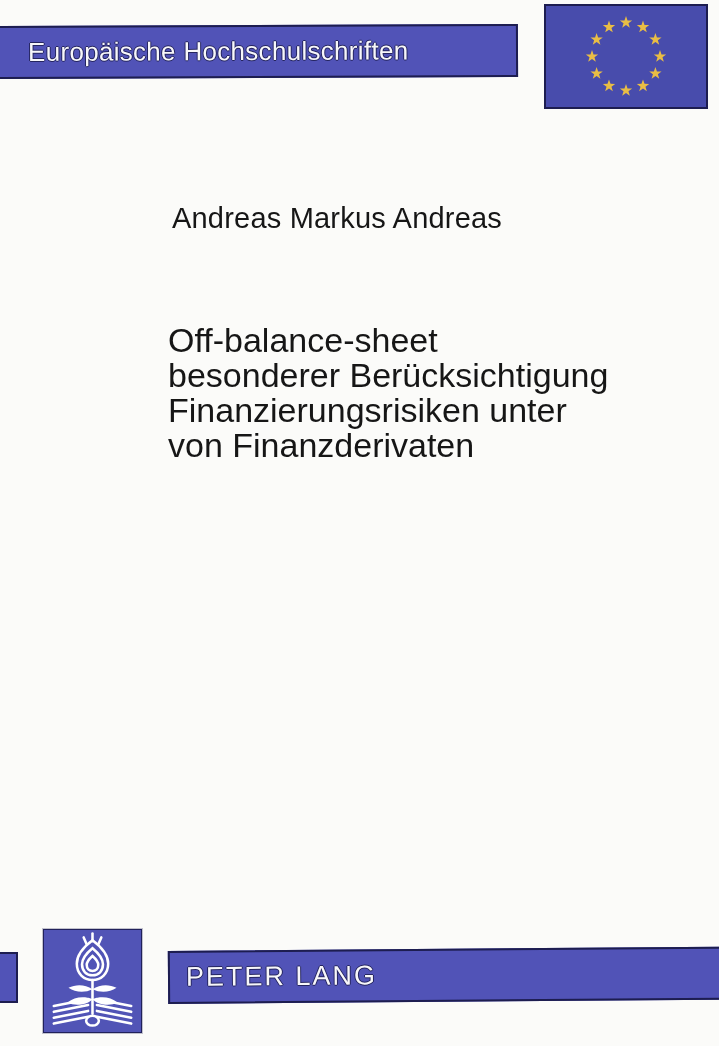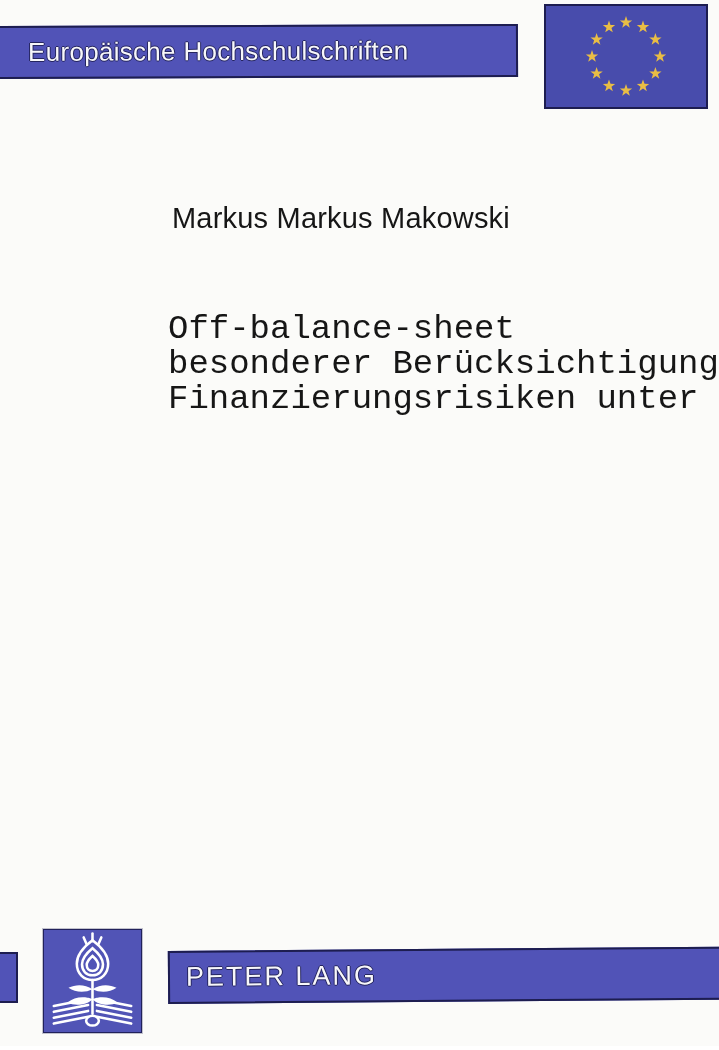--- a/index.html
+++ b/index.html
@@ -50,25 +50,24 @@
   
   .author{
     position:absolute;left:172px;top:202px;
     font-size:29px;line-height:32px;
     color:var(--text-dark);
     letter-spacing:0.2px;
     white-space:nowrap;
   }
   
   .title{
-    position:absolute;left:168px;top:312px;
+    position:absolute;left:168px;top:323px;
     font-size:34px;line-height:35px;
     color:var(--text-dark);
     letter-spacing:0px;
-    font-family:Liberation Mono, monospace;
   }
   .title .line{white-space:nowrap;}
   
   .accent-bar{
     position:absolute;left:-3px;top:952px;
     width:21px;height:51px;
     background:var(--banner-blue);
     border:2px solid var(--border-dark);
   }
   
@@ -118,26 +117,27 @@
       <use href="#eustar" transform="translate(97,79.9)"></use>
       <use href="#eustar" transform="translate(80,84.5)"></use>
       <use href="#eustar" transform="translate(63,79.9)"></use>
       <use href="#eustar" transform="translate(50.6,67.5)"></use>
       <use href="#eustar" transform="translate(46,50.5)"></use>
       <use href="#eustar" transform="translate(50.6,33.5)"></use>
       <use href="#eustar" transform="translate(63,21.1)"></use>
     </svg>
   </div>
 
-  <div class="author">Markus Markus Makowski</div>
+  <div class="author">Andreas Markus Andreas</div>
 
   <div class="title">
     <div class="line">Off-balance-sheet</div>
     <div class="line">besonderer Berücksichtigung</div>
     <div class="line">Finanzierungsrisiken unter</div>
+    <div class="line">von Finanzderivaten</div>
   </div>
 
   <div class="accent-bar"></div>
 
   <div class="publisher-logo">
     <svg viewBox="0 0 99 103" xmlns="http://www.w3.org/2000/svg" aria-hidden="true">
       <g stroke="#ffffff" fill="none" stroke-width="2.6" stroke-linecap="round">
 
         <path d="M49.5 11 L49.5 3"></path>
         <path d="M43.5 14 L40.5 7"></path>

